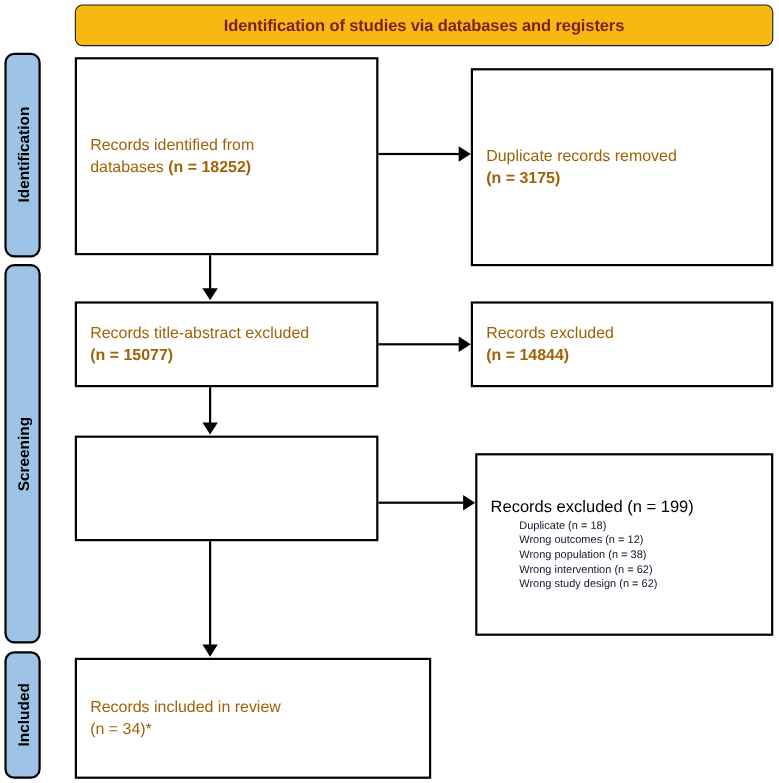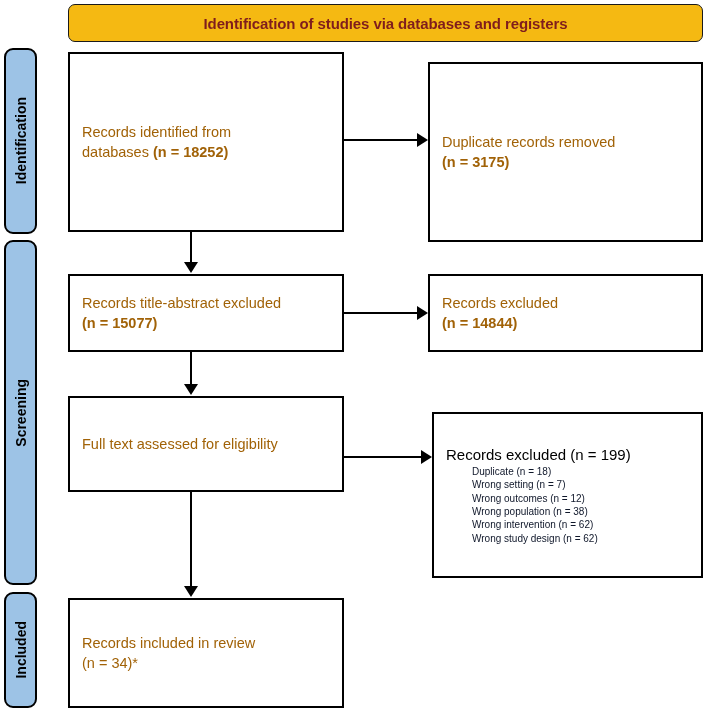--- a/index.html
+++ b/index.html
@@ -85,21 +85,21 @@
     white-space: nowrap;
   }
   .b { font-weight: bold; }
 
   #box-identified { left: 68px;  top: 52px;  width: 276px; height: 180px; }
   #box-duplicates { left: 428px; top: 62px;  width: 275px; height: 180px; }
   #box-screened   { left: 68px;  top: 274px; width: 276px; height: 78px;  }
   #box-excluded-1 { left: 428px; top: 274px; width: 275px; height: 78px;  }
   #box-fulltext   { left: 68px;  top: 396px; width: 276px; height: 96px;  }
   #box-excluded-2 { left: 432px; top: 412px; width: 271px; height: 166px; }
-  #box-included   { left: 68px;  top: 598px; width: 276px; height: 110px; }
+  #box-included   { left: 68px;  top: 598px; width: 324px; height: 110px; }
 
   
   .excl-head {
     font-size: 15px;
     color: #000000;
     line-height: 1.34;
     white-space: nowrap;
   }
   .excl-item {
     font-size: 10px;
@@ -170,27 +170,25 @@
     <div class="box-line">Records title-abstract excluded</div>
     <div class="box-line b">(n = 15077)</div>
   </div>
 
   <div class="box" id="box-excluded-1">
     <div class="box-line">Records excluded</div>
     <div class="box-line b">(n = 14844)</div>
   </div>
 
   <div class="box" id="box-fulltext">
-    <div class="box-line">Full text assessed for eligibility</div>
   </div>
 
   <div class="box" id="box-excluded-2">
     <div class="excl-head">Records excluded (n = 199)</div>
     <div class="excl-item">Duplicate (n = 18)</div>
-    <div class="excl-item">Wrong setting (n = 7)</div>
     <div class="excl-item">Wrong outcomes (n = 12)</div>
     <div class="excl-item">Wrong population (n = 38)</div>
     <div class="excl-item">Wrong intervention (n = 62)</div>
     <div class="excl-item">Wrong study design (n = 62)</div>
   </div>
 
   <div class="box" id="box-included">
     <div class="box-line">Records included in review</div>
     <div class="box-line">(n = 34)*</div>
   </div>

